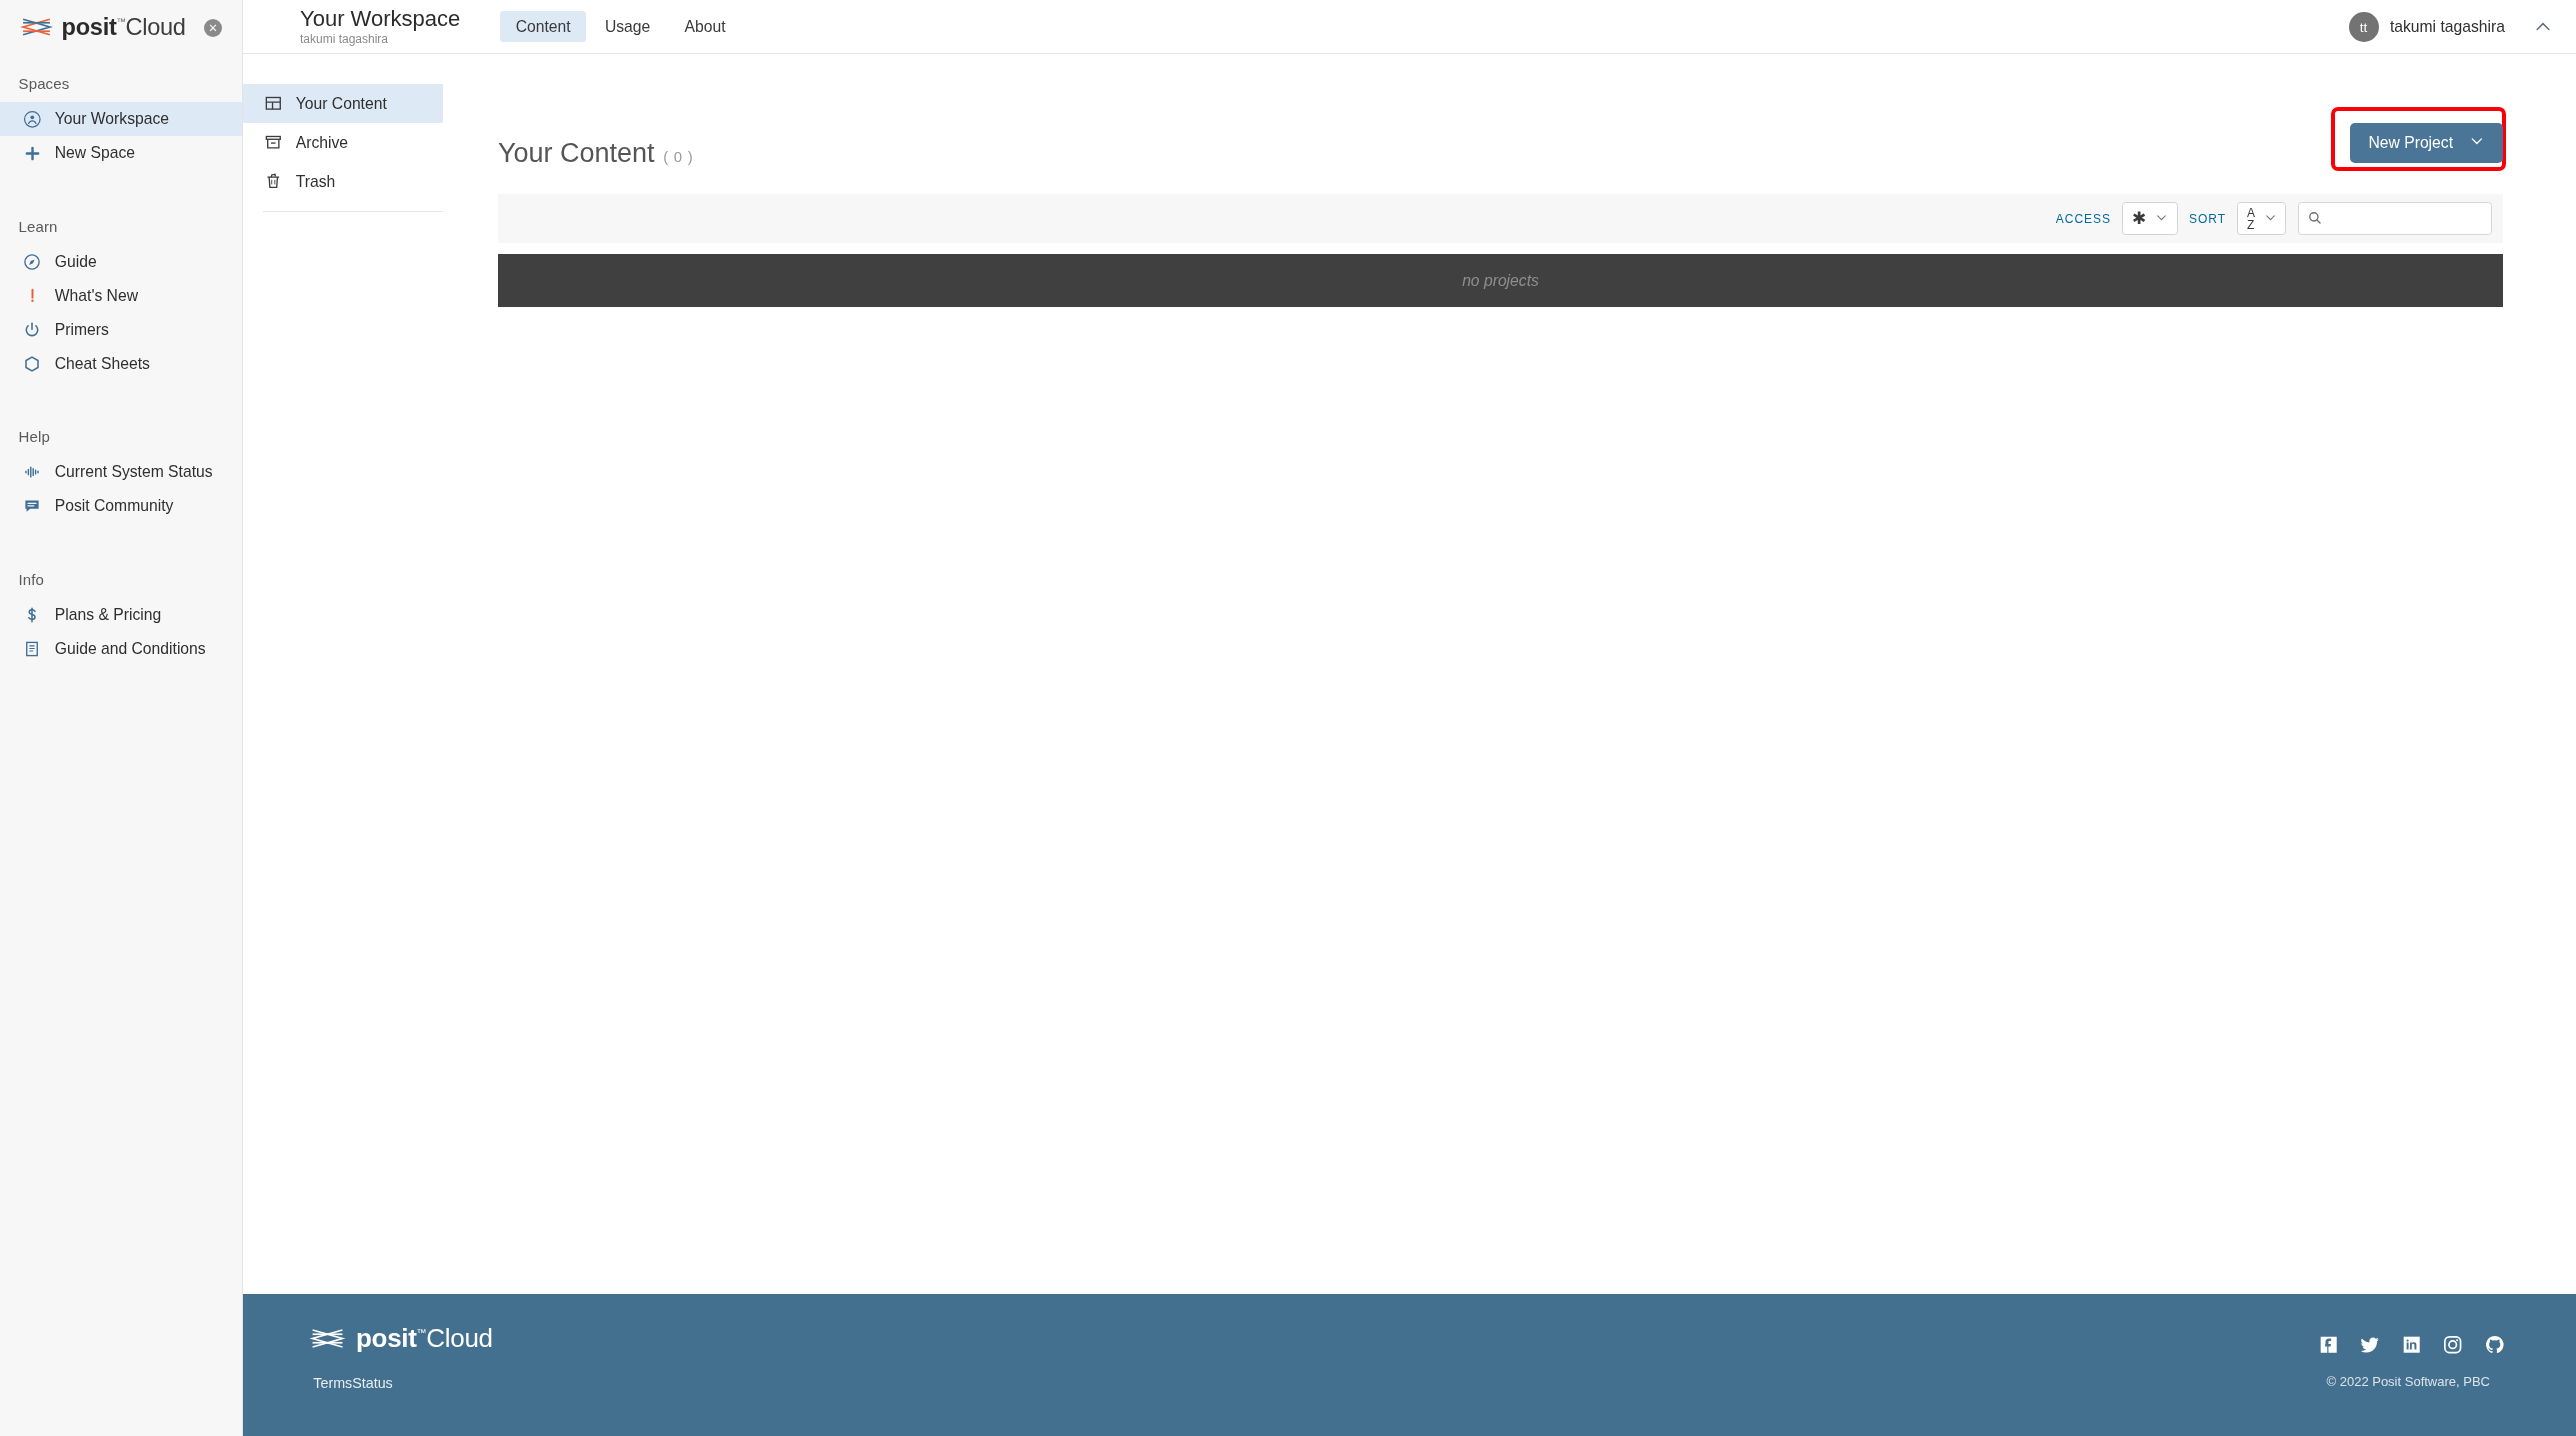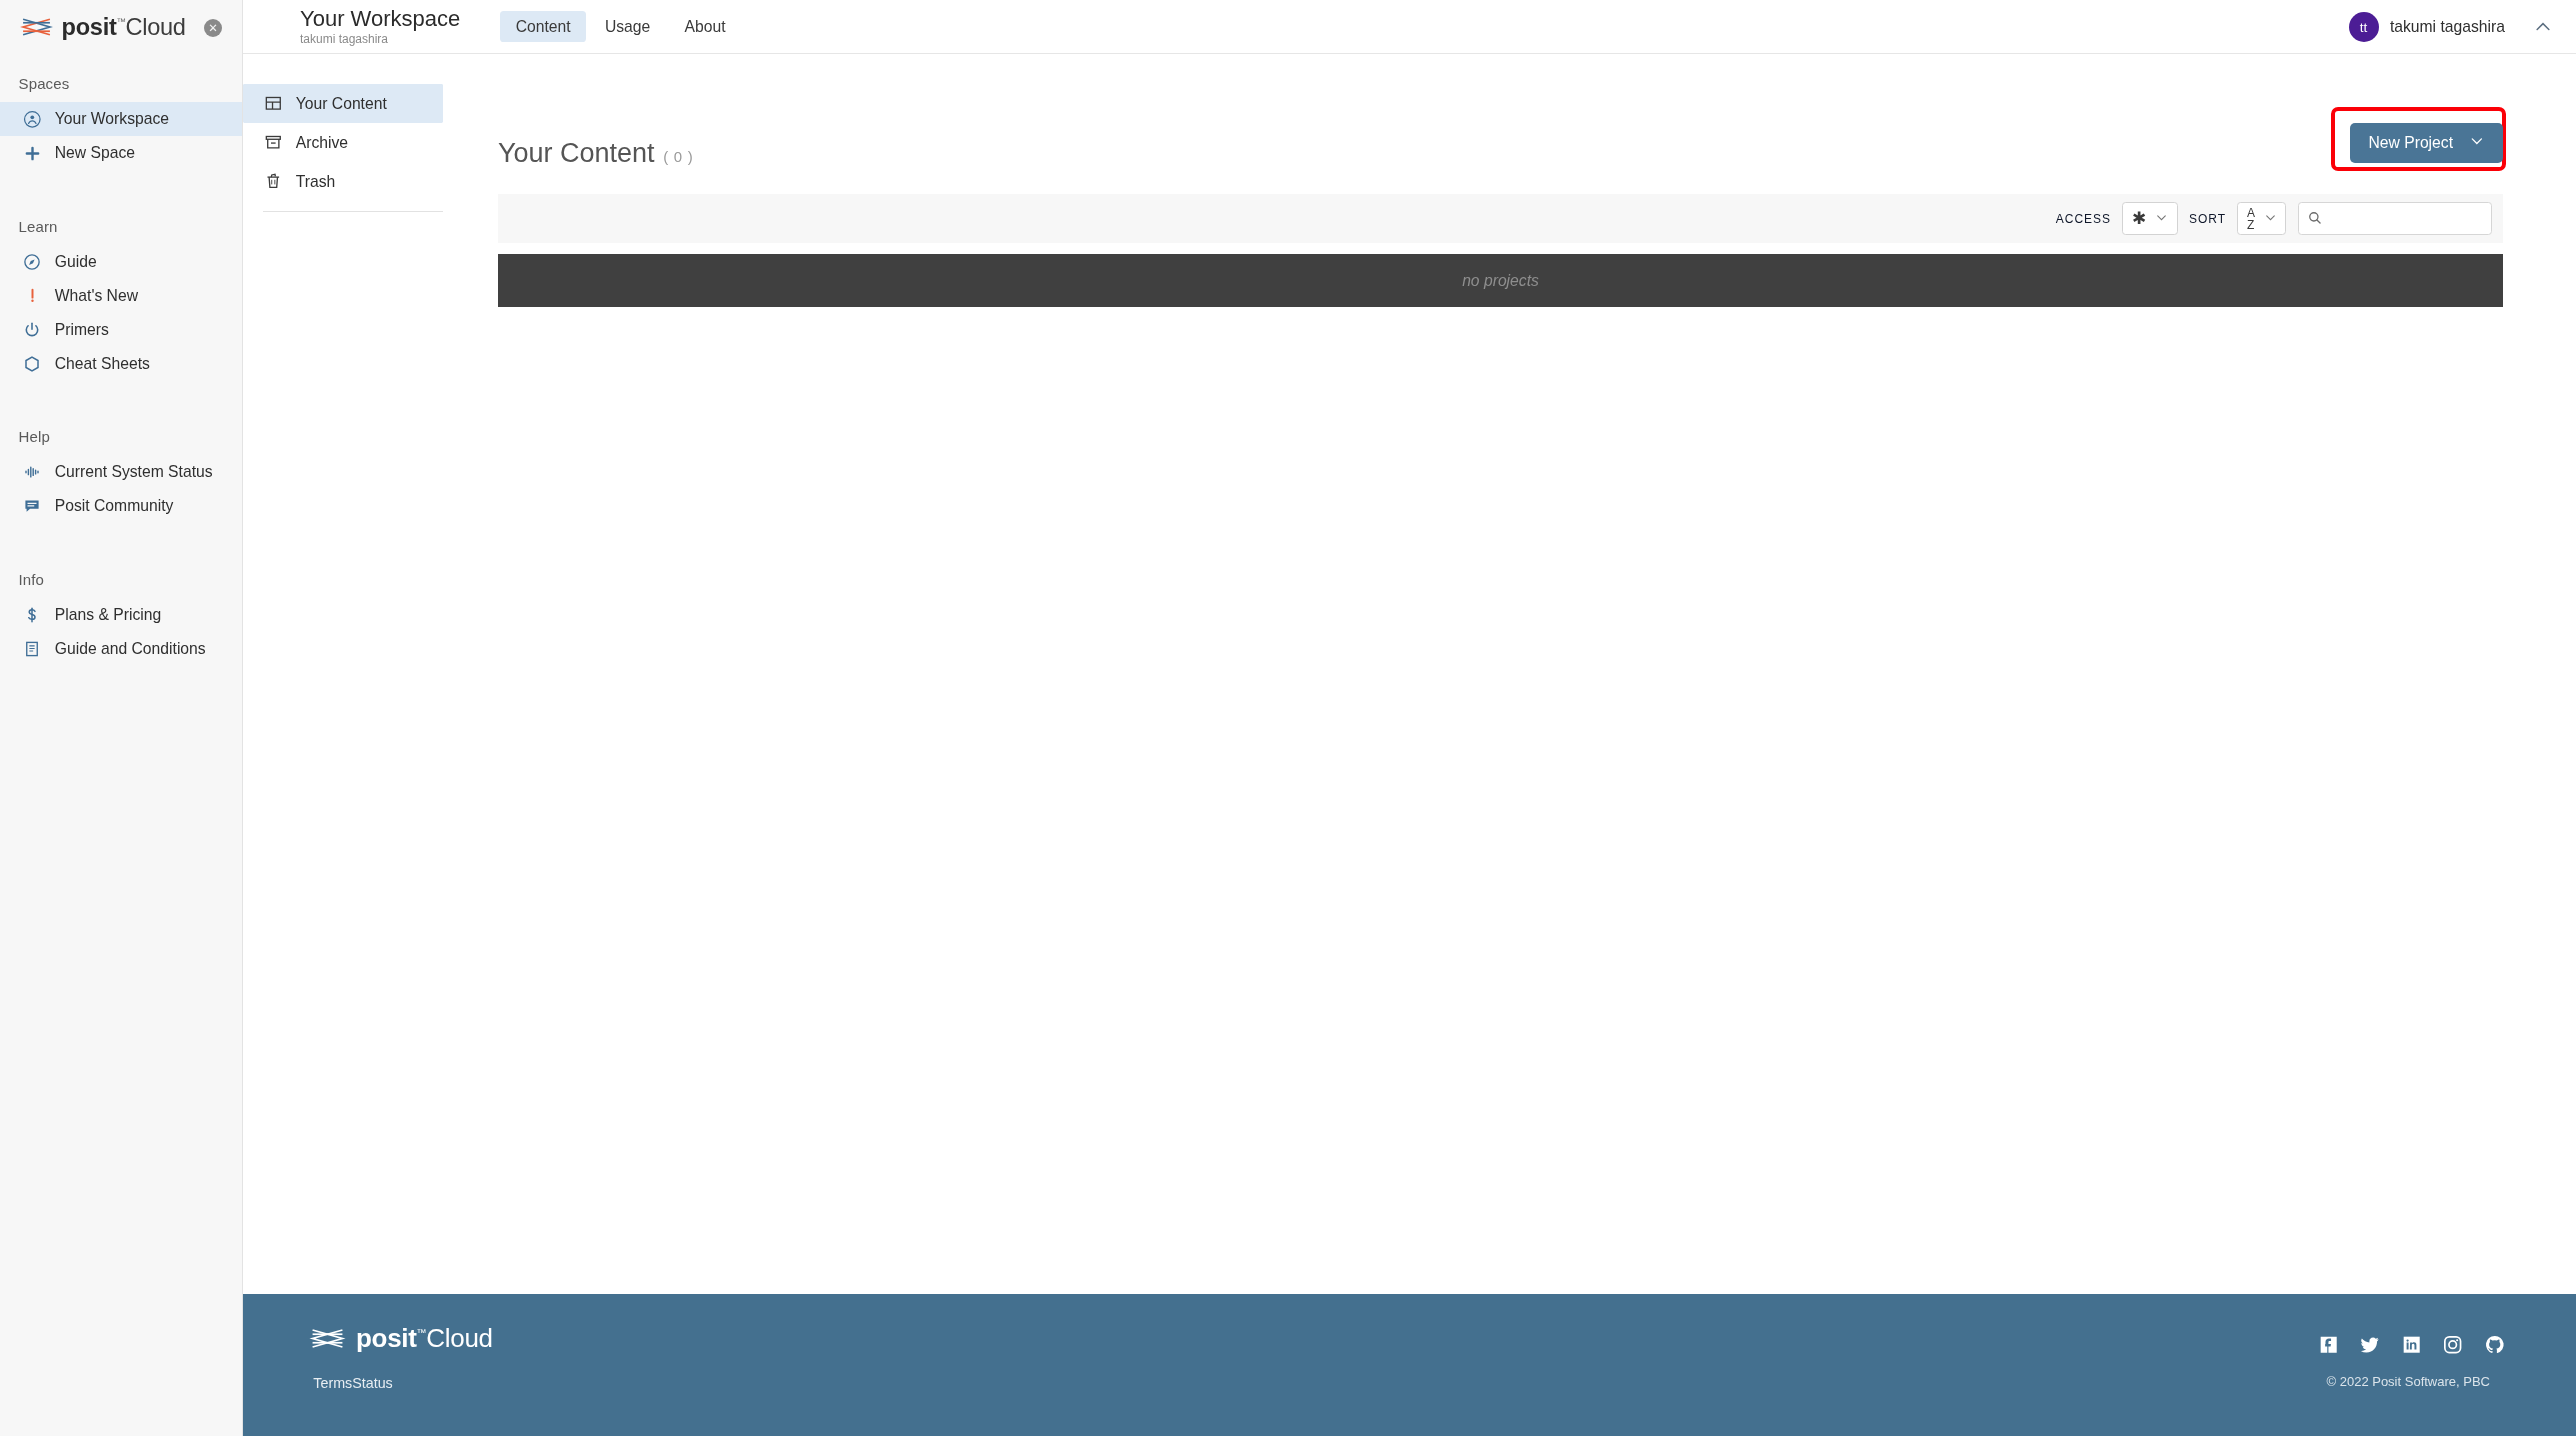--- a/index.html
+++ b/index.html
@@ -69,21 +69,21 @@
   .tab {
     font-size: 15.7px; color: #3a3a3a; padding: 6.4px 15.7px;
     border-radius: 3.6px; cursor: pointer; white-space: nowrap;
   }
   .tab.active { background: #dde9f5; }
   .user-block {
     position: absolute; right: 71px; top: 0; height: 54px;
     display: flex; align-items: center; gap: 11.4px; cursor: pointer;
   }
   .avatar {
-    width: 30px; height: 30px; border-radius: 50%; background: #4c1d95;
+    width: 30px; height: 30px; border-radius: 50%; background: #737373;
     color: #ffffff; font-size: 13.6px; display: flex;
     align-items: center; justify-content: center;
   }
   .user-name { font-size: 15.7px; color: #2f2f2f; white-space: nowrap; }
   .chev-up { position: absolute; right: 23px; top: 17px; cursor: pointer; }
 
   
   .body-area { flex: 1 1 auto; display: flex; background: #ffffff; min-height: 0; }
   .content-nav { width: 214px; flex: 0 0 214px; padding-top: 30px; }
   .cn-item {
@@ -116,21 +116,21 @@
     padding: 10px 18.6px; border-radius: 5px;
     display: flex; align-items: center; gap: 15.7px; cursor: pointer;
     white-space: nowrap;
   }
 
   .toolbar-row {
     background: #f7f7f7; height: 49px; display: flex;
     align-items: center; justify-content: flex-end;
     padding-right: 11.4px; gap: 11.4px; margin-top: 10px;
   }
-  .tb-label { font-size: 12px; color: #0f172a; letter-spacing: 1px; }
+  .tb-label { font-size: 12px; color: #0369a1; letter-spacing: 1px; }
   .tb-select {
     background: #ffffff; border: 0.7px solid #d3d3d3; border-radius: 3.6px;
     height: 33px; min-width: 46px; display: flex; align-items: center;
     justify-content: center; gap: 8.6px; padding: 0 8.6px; cursor: pointer;
   }
   .tb-star { font-size: 17px; color: #3a3a3a; line-height: 1; }
   .az { display: flex; flex-direction: column; line-height: 1.0; font-size: 12px; color: #3a3a3a; }
   .search-box {
     background: #ffffff; border: 0.7px solid #d6d6d6; border-radius: 3.6px;
     height: 33px; width: 194px; display: flex; align-items: center;

